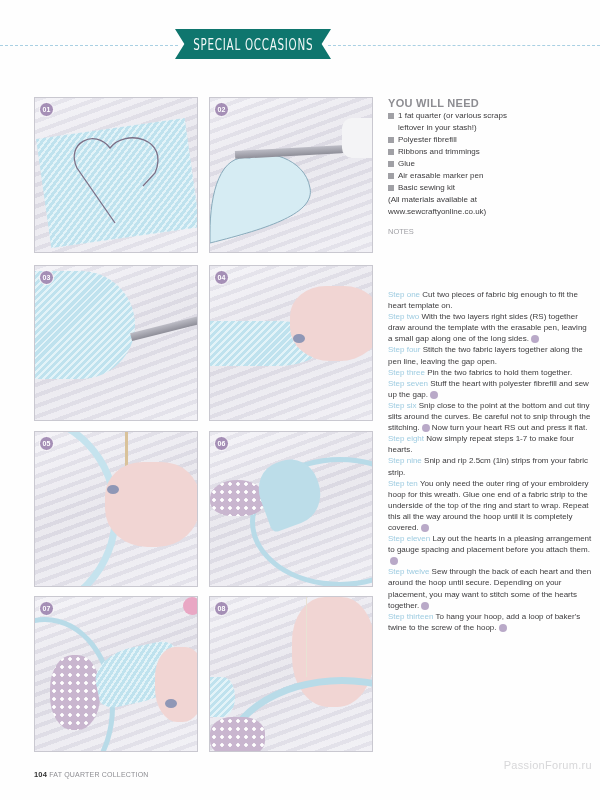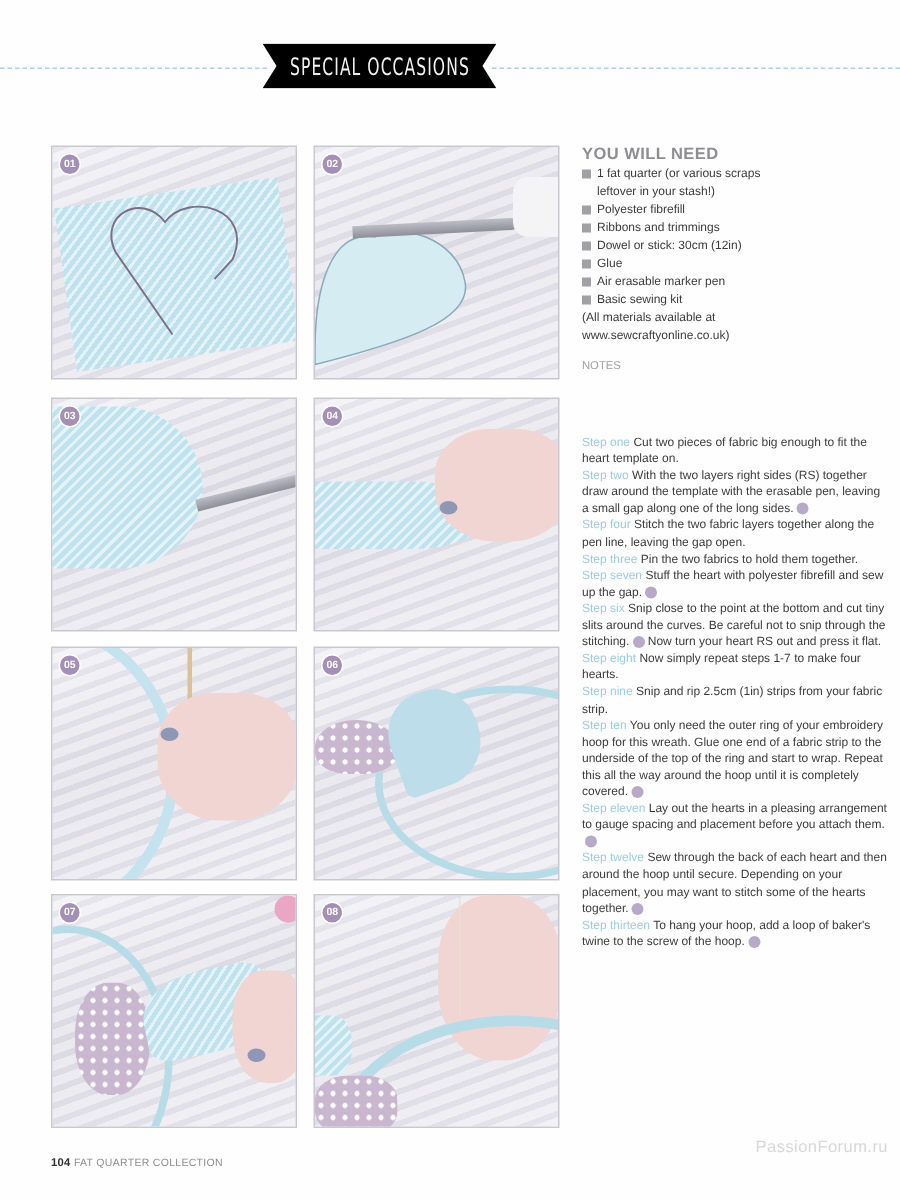--- a/index.html
+++ b/index.html
@@ -1,18 +1,18 @@
 <!DOCTYPE html>
 <html><head>
 <meta charset="utf-8">
 <style>
   html,body{margin:0;padding:0;}
   body{width:600px;height:800px;background:#fefefe;position:relative;overflow:hidden;font-family:"Liberation Sans","DejaVu Sans",sans-serif;}
   .dash{position:absolute;top:45px;height:0;border-top:1px dashed #a9d0e3;}
-  .banner{position:absolute;top:29px;left:175px;width:156px;height:30px;background:#000000;
+  .banner{position:absolute;top:29px;left:175px;width:156px;height:30px;background:#0f766e;
     clip-path:polygon(0 0,100% 0,94% 50%,100% 100%,0 100%,6% 50%);
     display:flex;align-items:center;justify-content:center;}
   .banner span{color:#fff;font-family:"DejaVu Sans Condensed","DejaVu Sans",sans-serif;font-size:16px;letter-spacing:1px;font-weight:200;transform:scaleX(.72);white-space:nowrap;opacity:.95;}
   .photo{position:absolute;width:164px;height:156px;border:1px solid #c9c8d0;box-sizing:border-box;overflow:hidden;background:linear-gradient(160deg,#efeef4 0%,#dfdde6 45%,#ebeaf1 100%);}
   .photo .grain{position:absolute;inset:0;background:repeating-linear-gradient(-20deg,rgba(255,255,255,.35) 0 6px,rgba(200,198,210,.18) 6px 10px);}
   .num{position:absolute;left:4px;top:4px;width:13px;height:13px;border-radius:50%;background:#a58fb6;color:#fff;font-size:7px;font-weight:bold;display:flex;align-items:center;justify-content:center;border:1px solid #fff;}
   .fabric{position:absolute;background:repeating-linear-gradient(135deg,#bfe2ee 0 3px,#e3f3f8 3px 5px);}
   .heart{position:absolute;}
   .skin{position:absolute;background:#f1d5d3;border-radius:40% 40% 45% 45%;}
   .nail{position:absolute;width:12px;height:9px;background:#8f97b6;border-radius:50%;}
@@ -113,21 +113,20 @@
   <div class="dots" style="left:0;top:120px;width:55px;height:40px;border-radius:40%;"></div>
   <div class="num">08</div>
 </div>
 
 <div class="side" style="top:97px;">
   <div class="need-title">YOU WILL NEED</div>
   <ul class="need-list">
     <li style="width:130px;">1 fat quarter (or various scraps leftover in your stash!)</li>
     <li>Polyester fibrefill</li>
     <li>Ribbons and trimmings</li>
-    <li>Dowel or stick: 30cm (12in)</li>
     <li>Glue</li>
     <li>Air erasable marker pen</li>
     <li>Basic sewing kit</li>
   </ul>
   <div style="width:130px;">(All materials available at www.sewcraftyonline.co.uk)</div>
   <div class="notes-title">NOTES</div>
 </div>
 
 <div class="steps">
   <p><span class="slabel">Step one</span> <span>Cut two pieces of fabric big enough to fit the heart template on.</span></p>

